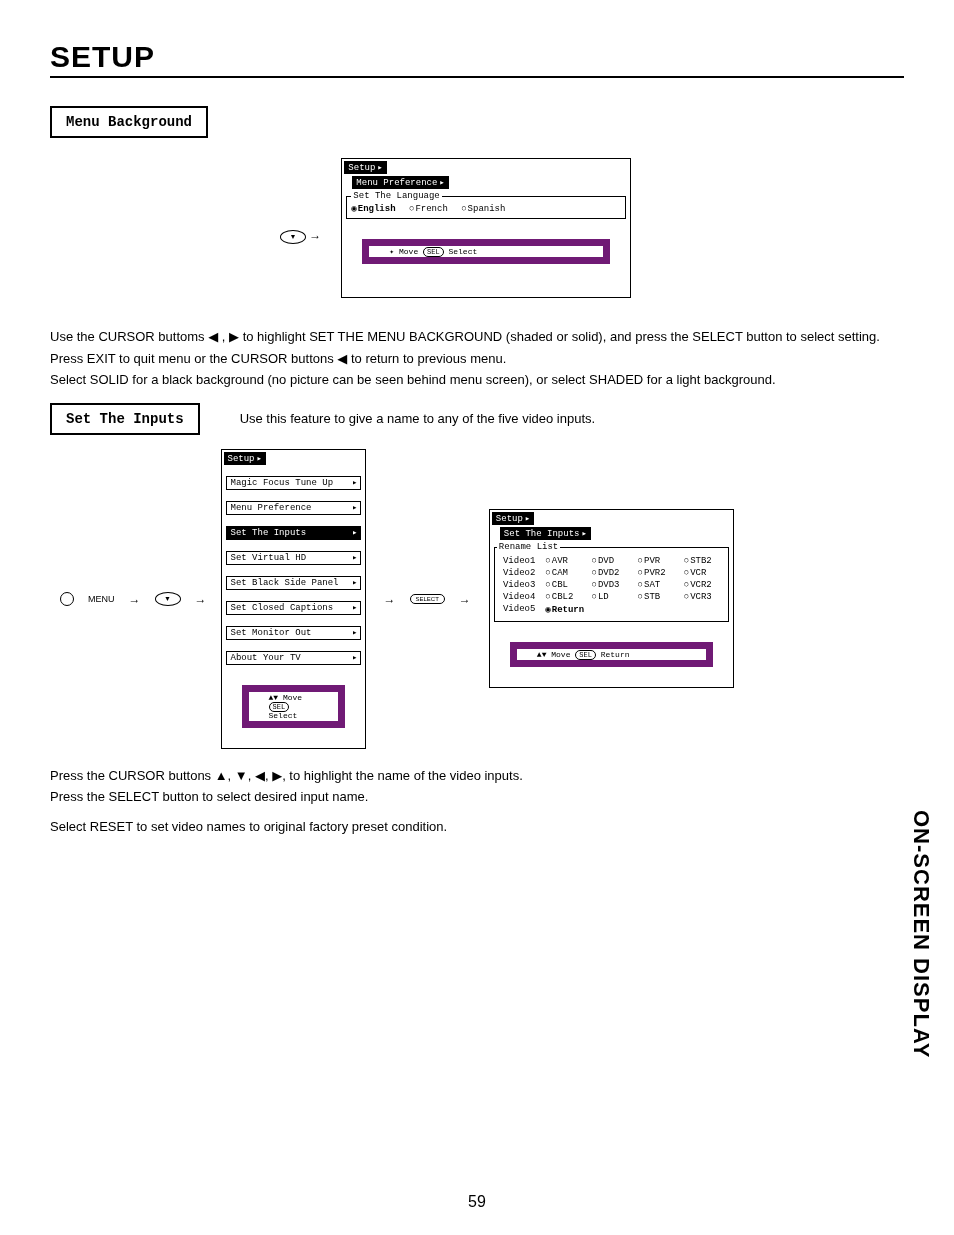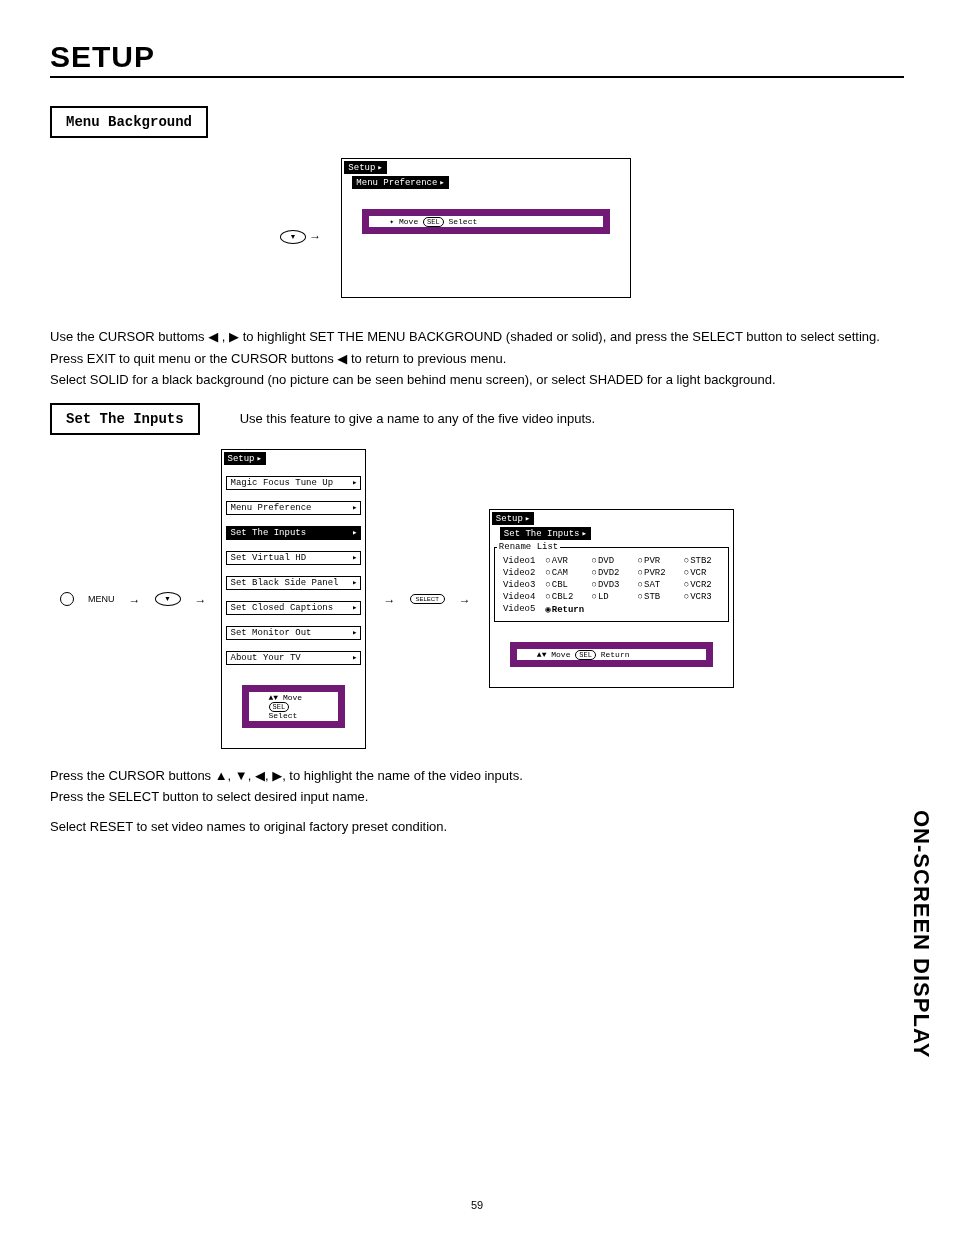--- a/index.html
+++ b/index.html
@@ -92,21 +92,21 @@
     writing-mode: vertical-rl;
     font-size: 22px;
     font-weight: bold;
     letter-spacing: 1px;
   }
   .page-num {
     position: absolute;
     bottom: 24px;
     left: 0; right: 0;
     text-align: center;
-    font-size: 11px;
+    font-size: 16px;
   }
   .rename-grid { display: grid; grid-template-columns: auto repeat(4, auto); gap: 2px 10px; margin: 2px 6px; }
   .rename-grid .vl { text-align: right; }
   .menu-list-box .osd-row { position: relative; }
   .menu-list-box .osd-row.right-arrow::after {
     content: "▸"; position: absolute; right: 2px; top: 0;
   }
 </style>
 </head>
 <body>
@@ -122,20 +122,26 @@
     <span class="oval-btn">▼</span>
     <span class="arrow">→</span>
   </div>
   <div class="osd-box" style="width:290px;height:140px;">
     <div>
       <span class="osd-header small-arrow">Setup</span>
     </div>
     <div style="margin-left:8px;">
       <span class="osd-header small-arrow">Menu Preference</span>
     </div>
+    <fieldset class="osd-fieldset">
+      <legend>Set The Language</legend>
+      <span class="radio sel">English</span>
+      <span class="radio">French</span>
+      <span class="radio">Spanish</span>
+    </fieldset>
     <div class="osd-footer">
       <span>✦</span>
       <span>Move</span>
       <span style="border:1px solid #000;border-radius:6px;padding:0 3px;font-size:7px;">SEL</span>
       <span>Select</span>
     </div>
   </div>
 </div>
 
 <p class="body-text">Use the CURSOR buttoms ◀ , ▶ to highlight SET THE MENU BACKGROUND (shaded or solid), and press the SELECT button to select setting.</p>

